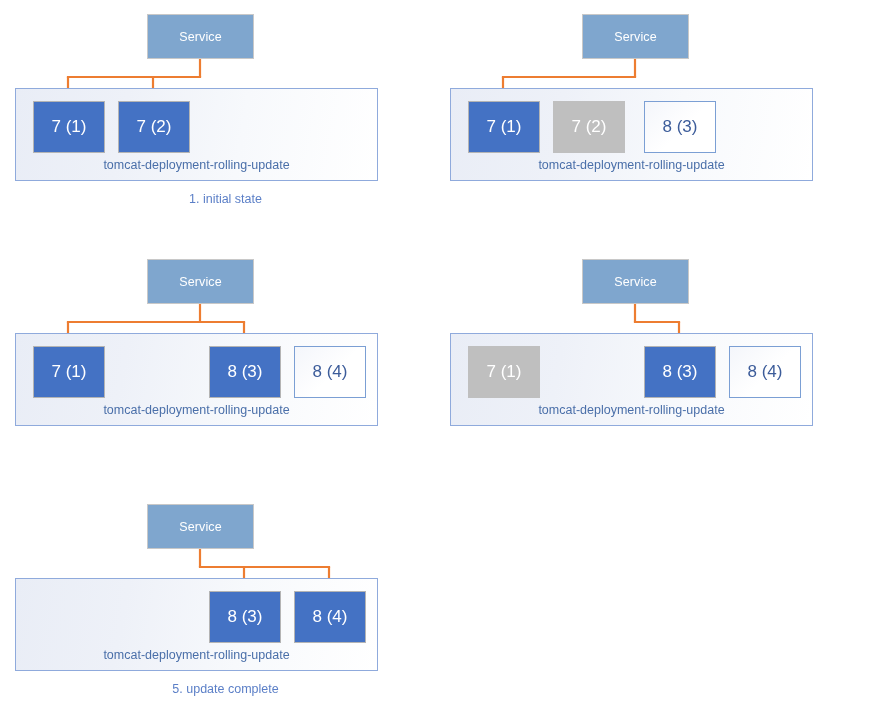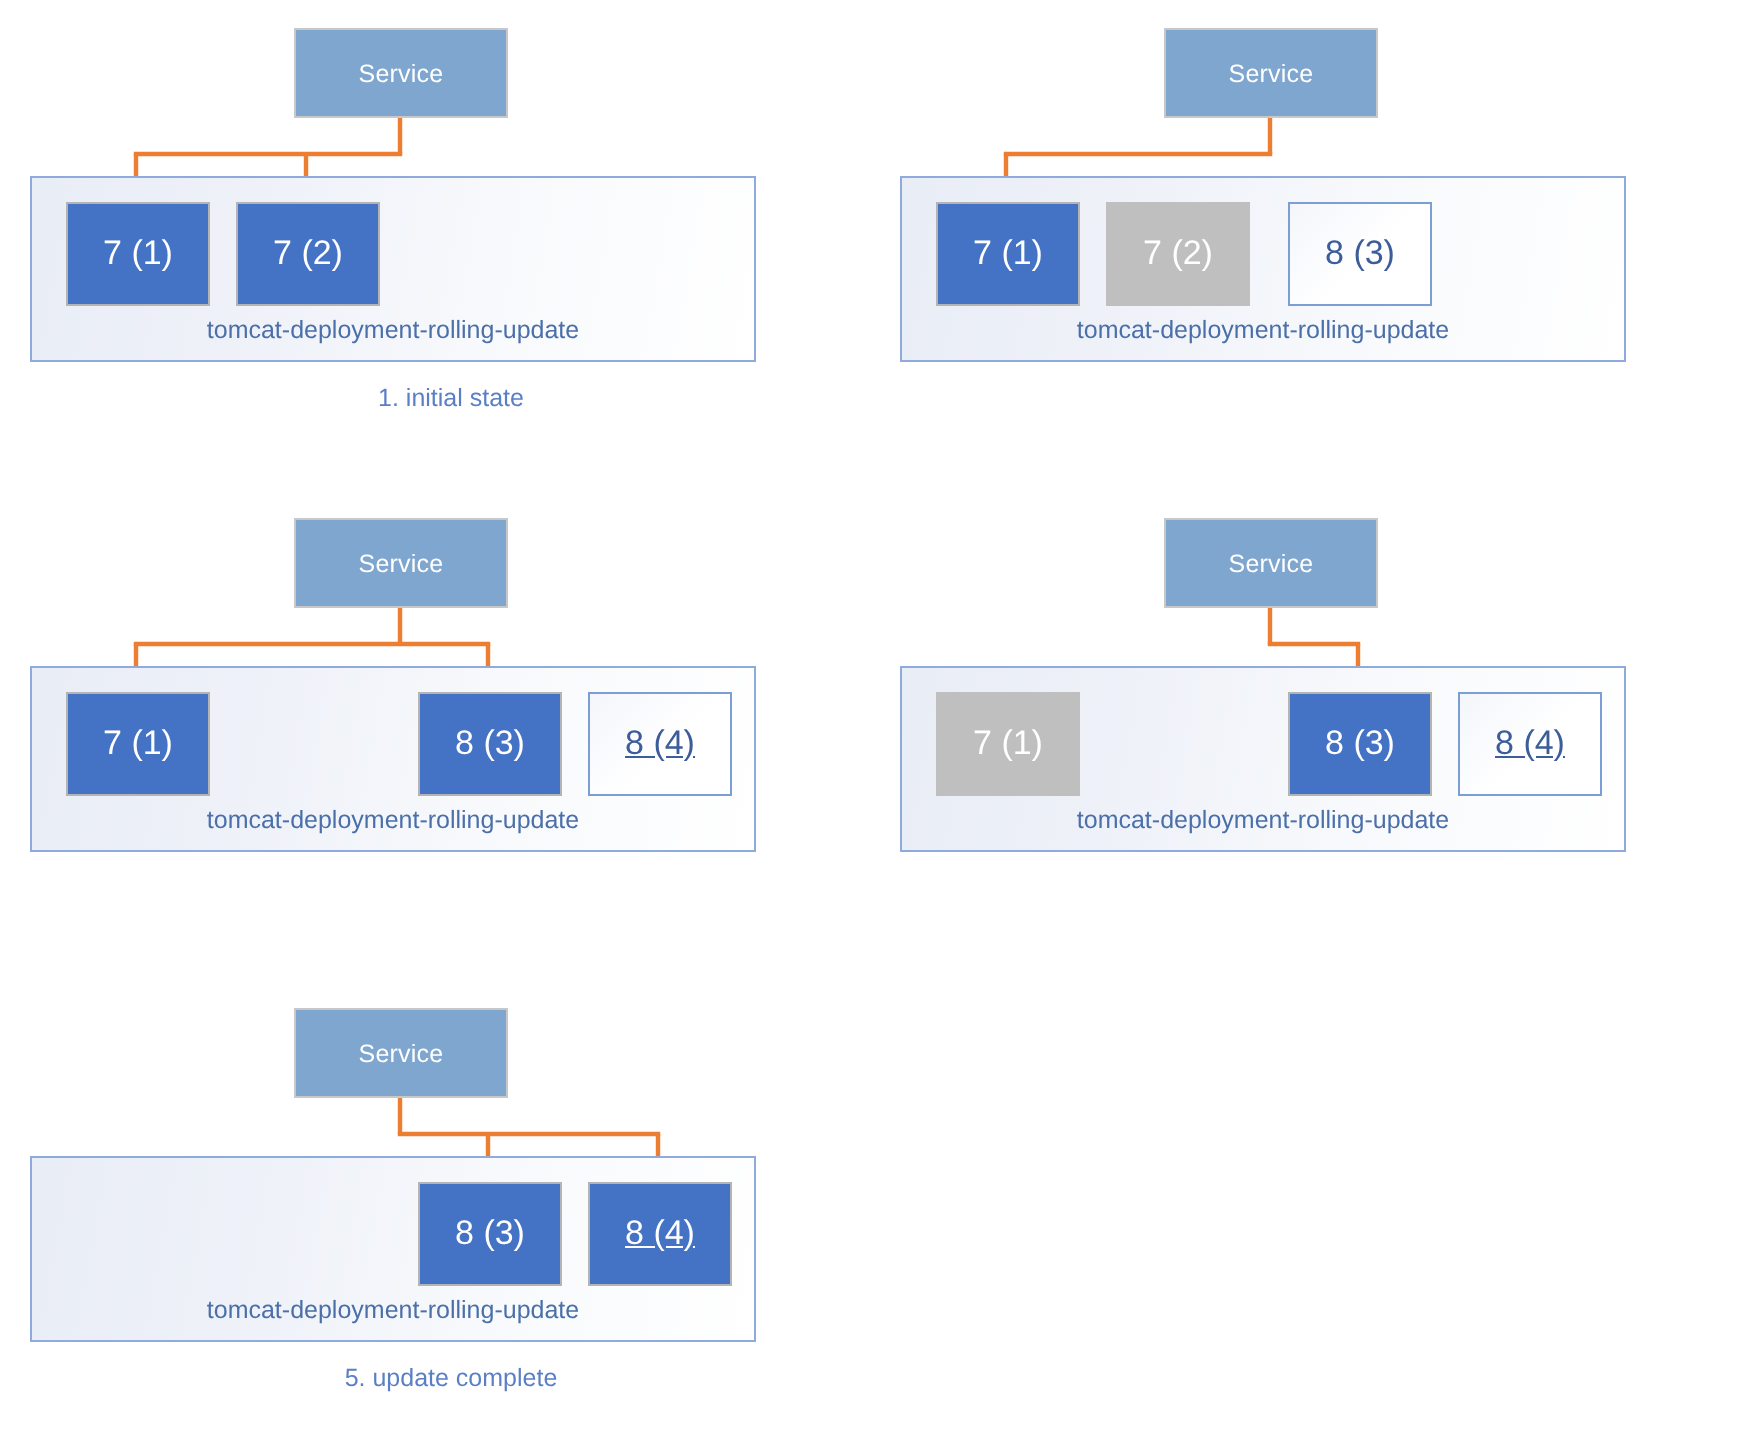--- a/index.html
+++ b/index.html
@@ -21,21 +21,21 @@
   .deployment{position:absolute;left:15px;top:88px;width:363px;height:93px;
       box-sizing:border-box;border:1px solid #8FAADC;
       background:linear-gradient(100deg,#E9EDF6 0%,#EEF1F8 30%,#F7F9FC 62%,#FFFFFF 100%);}
   .dep-label{position:absolute;left:0;right:0;bottom:8px;text-align:center;
       color:#4A6FA9;font-size:12.5px;}
 
   
   .pod{position:absolute;top:12px;width:72px;height:52px;box-sizing:border-box;
       display:flex;align-items:center;justify-content:center;font-size:17px;}
   .pod.slot1{left:17px;} .pod.slot2{left:102px;}
-  .pod.slot3{left:193px;justify-content:center;} .pod.slot4{left:278px;text-decoration:underline;}
+  .pod.slot3{left:193px;justify-content:center;} .pod.slot4{left:278px;}
   .pod.active{background:#4472C4;border:1px solid #B4B4B4;color:#ffffff;}
   .pod.terminating{background:#BFBFBF;border:1px solid #BFBFBF;color:#ffffff;}
   .pod.creating{background:linear-gradient(135deg,#F4F6FB 0%,#FFFFFF 55%);
       border:1px solid #7B9FD4;color:#3C5C9A;}
 
   
   .caption{position:absolute;left:0;right:0;top:192px;text-align:center;
       color:#5B7FC7;font-size:12.5px;margin-left:16px;}
 
   

